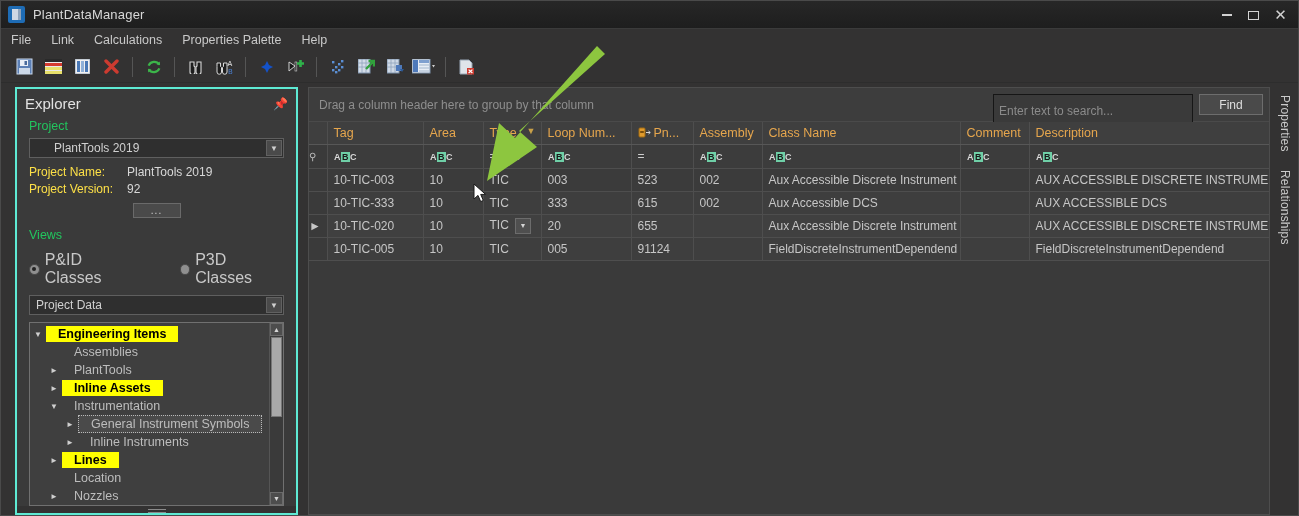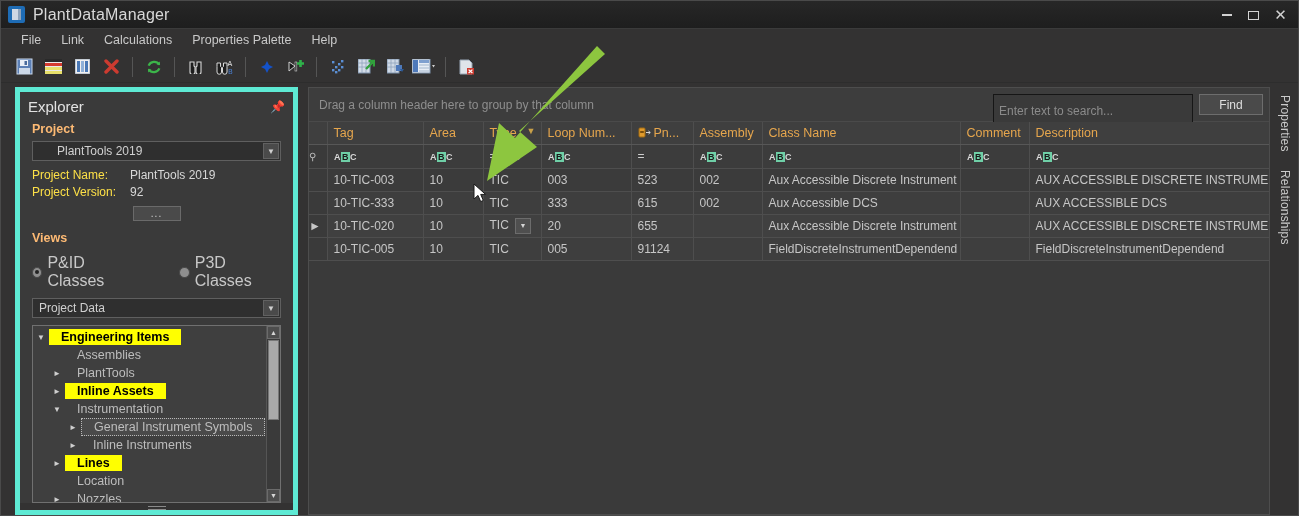--- a/index.html
+++ b/index.html
@@ -29,34 +29,34 @@
   .app-icon{
     width:17px;height:17px;margin-left:7px;margin-right:8px;
     background:#1e6cb5; border-radius:2px;
     display:flex;align-items:center;justify-content:center;
     flex:0 0 17px;
   }
   .app-icon i{
     display:block;width:9px;height:11px;background:#cfd8e4;
     box-shadow: inset -3px 0 0 #8ea3bb;
   }
-  .title-text{ font-size:16px; color:#d8d8d8; letter-spacing:.2px;}
+  .title-text{ font-size:13px; color:#d8d8d8; letter-spacing:.2px;}
   .win-buttons{ position:absolute; right:4px; top:0; height:28px; display:flex; align-items:center;}
   .winbtn{
     width:27px;height:22px; display:flex;align-items:center;justify-content:center;
     color:#d2d2d2; font-size:13px; cursor:default;
   }
   .min-glyph{width:10px;height:2px;background:#d2d2d2;display:block;}
   .max-glyph{width:11px;height:9px;border:1.6px solid #d2d2d2;display:block;}
   .close-glyph{font-size:15px;line-height:14px;font-weight:400;}
 
   
   .menubar{
     height:22px; flex:0 0 22px; display:flex; align-items:center;
-    background:#333232; padding-left:10px; gap:0px;
+    background:#333232; padding-left:0; gap:0px;
   }
   .menu-item{
     padding:3px 10px; color:#c9c9c9; font-size:12.5px; cursor:default;
     border-radius:2px;
   }
 
   
   .toolbar{
     height:32px; flex:0 0 32px; display:flex; align-items:center;
     background:#333232; padding-left:9px; gap:0;
@@ -68,31 +68,31 @@
   }
   .tb svg{display:block;}
   .tb-sep{ width:1px;height:20px;background:#555; margin:0 6px;}
 
   
   .body{ flex:1 1 auto; display:flex; min-height:0; background:#333232; padding:4px 0 0 0;}
 
   
   .explorer{
     width:283px; flex:0 0 283px; margin-left:14px; margin-bottom:0;
-    background:#3a3a3a; border:5px solid #5eead4;
+    background:#3a3a3a; border:2px solid #5eead4;
     display:flex;flex-direction:column; min-height:0;
   }
   .exp-head{
     height:28px;flex:0 0 28px;display:flex;align-items:center;
     padding:0 8px; position:relative;
   }
   .exp-title{ font-size:15px;color:#e2e2e2;}
   .pin-icon{ position:absolute;right:8px;top:8px;color:#b9b9b9;font-size:12px;}
   .exp-body{ padding:0 12px; flex:1 1 auto; min-height:0; display:flex;flex-direction:column;}
-  .sec-label{ font-weight:bold;color:#fdba74;font-size:12.5px; margin:2px 0 5px 0;}
+  .sec-label{ font-weight:normal;color:#22c55e;font-size:12.5px; margin:2px 0 5px 0;}
   .combo{
     height:20px; background:#2f2f2f; border:1px solid #5f5f5f;
     display:flex;align-items:center; position:relative; margin-bottom:7px;
   }
   .combo span.val{ padding-left:24px; color:#d0d0d0; font-size:12px;}
   .combo .arrow{
     position:absolute;right:1px;top:1px;width:16px;height:16px;
     background:#4a4a4a;border:1px solid #616161;
     display:flex;align-items:center;justify-content:center;
     font-size:8px;color:#cfcfcf;

